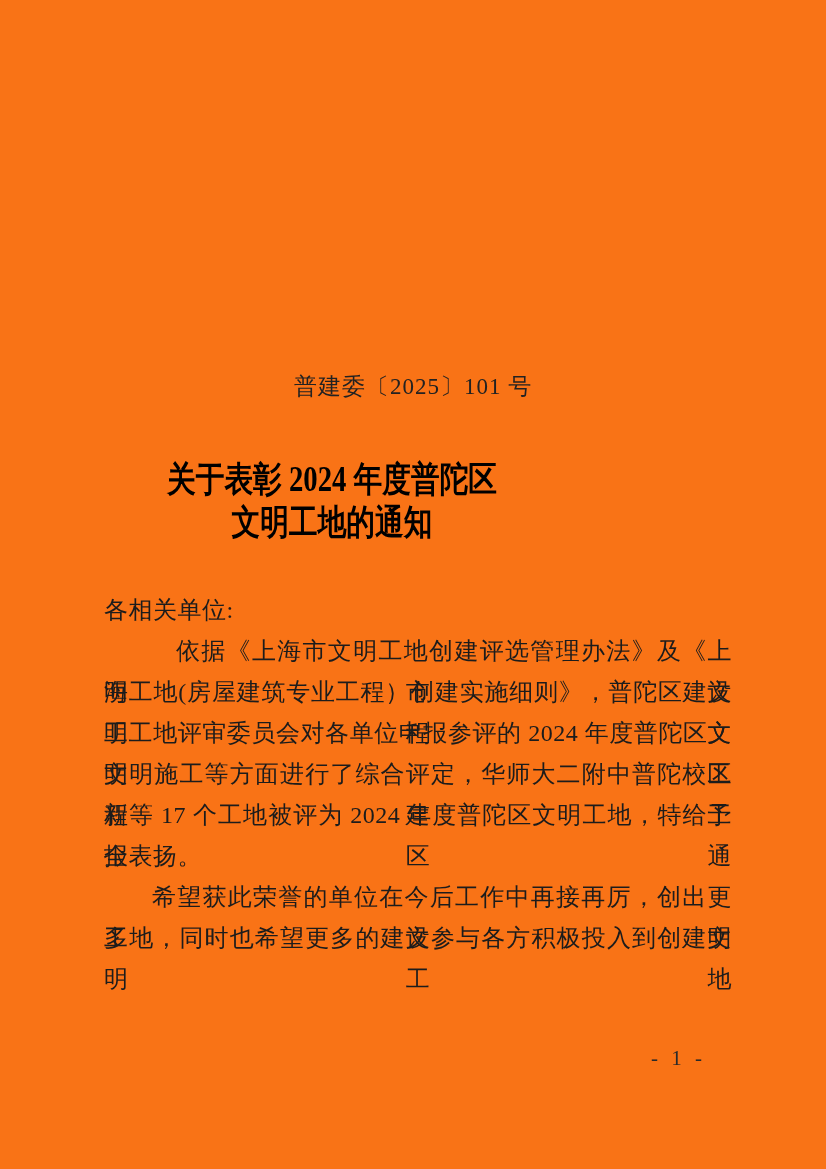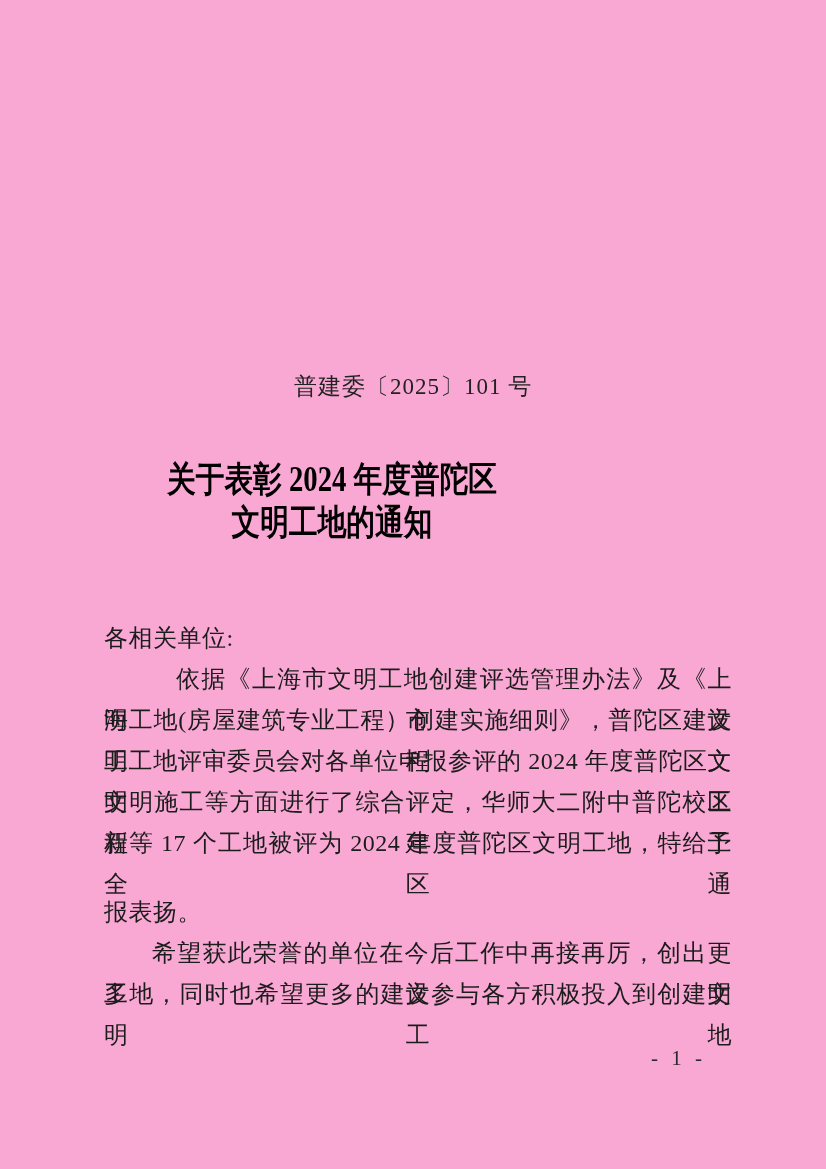--- a/index.html
+++ b/index.html
@@ -4,21 +4,21 @@
 <style>
   html, body {
     margin: 0;
     padding: 0;
     background: #ffffff;
   }
   #page {
     position: relative;
     width: 826px;
     height: 1169px;
-    background: #f9a8d4;
+    background: #f97316;
     overflow: hidden;
     font-family: "Liberation Serif", "DejaVu Serif", serif;
     color: #1c1c1c;
   }
   .doc-number {
     position: absolute;
     top: 372px;
     left: 0;
     width: 826px;
     text-align: center;
@@ -56,21 +56,20 @@
   .body-line {
     text-align: justify;
     text-align-last: justify;
     height: 41px;
     overflow: visible;
     white-space: nowrap;
   }
   .body-line.no-fill {
     text-align: left;
     text-align-last: left;
-    margin-top: 28px;
   }
   .body-line.fill {
     white-space: normal;
   }
   .indent-2 { text-indent: 2em; font-family: Liberation Serif, serif; }
   .indent-3 { text-indent: 3em; }
   .page-number {
     position: absolute;
     top: 1046px;
     right: 120px;

